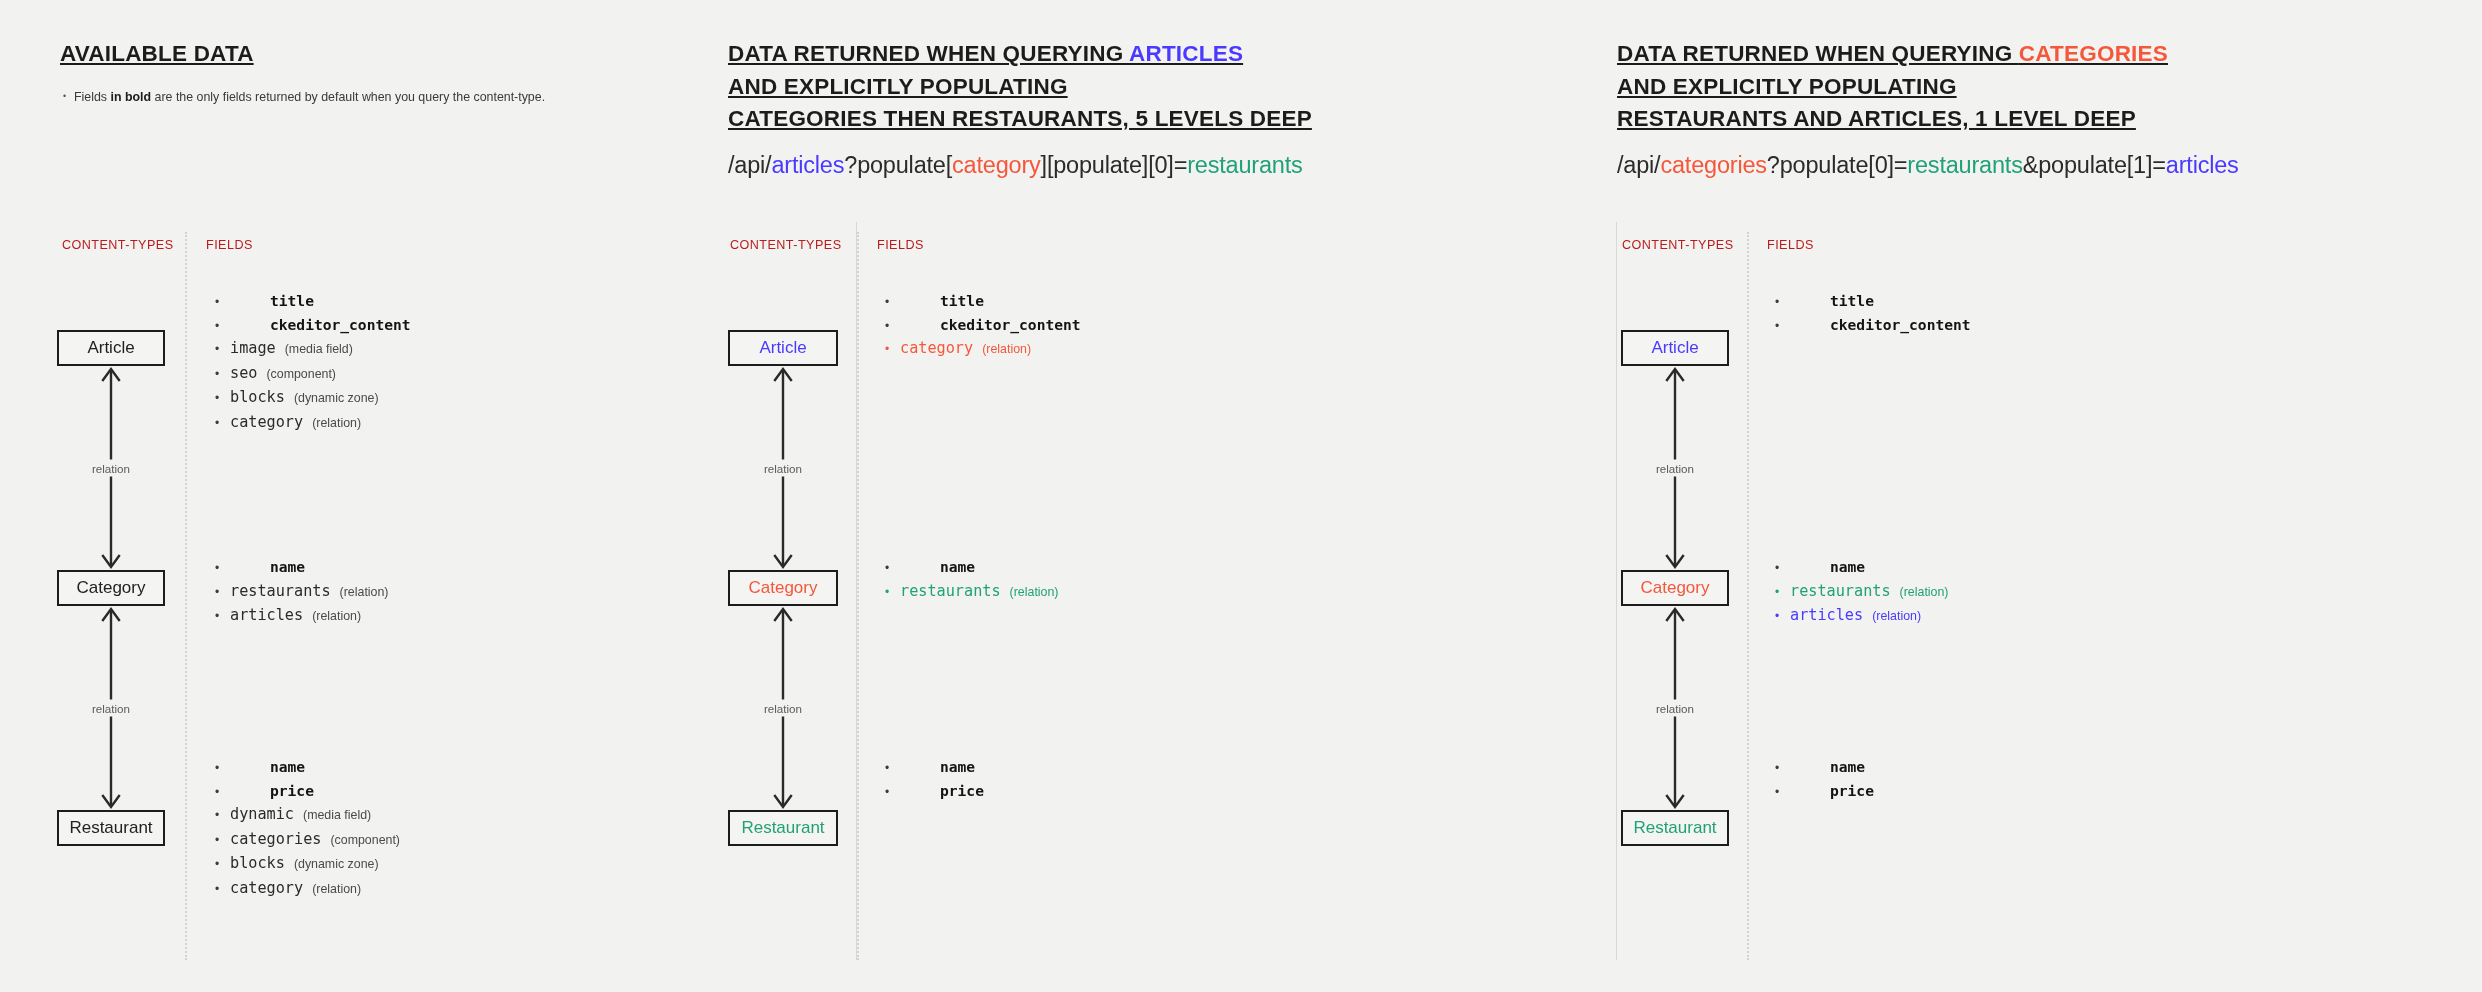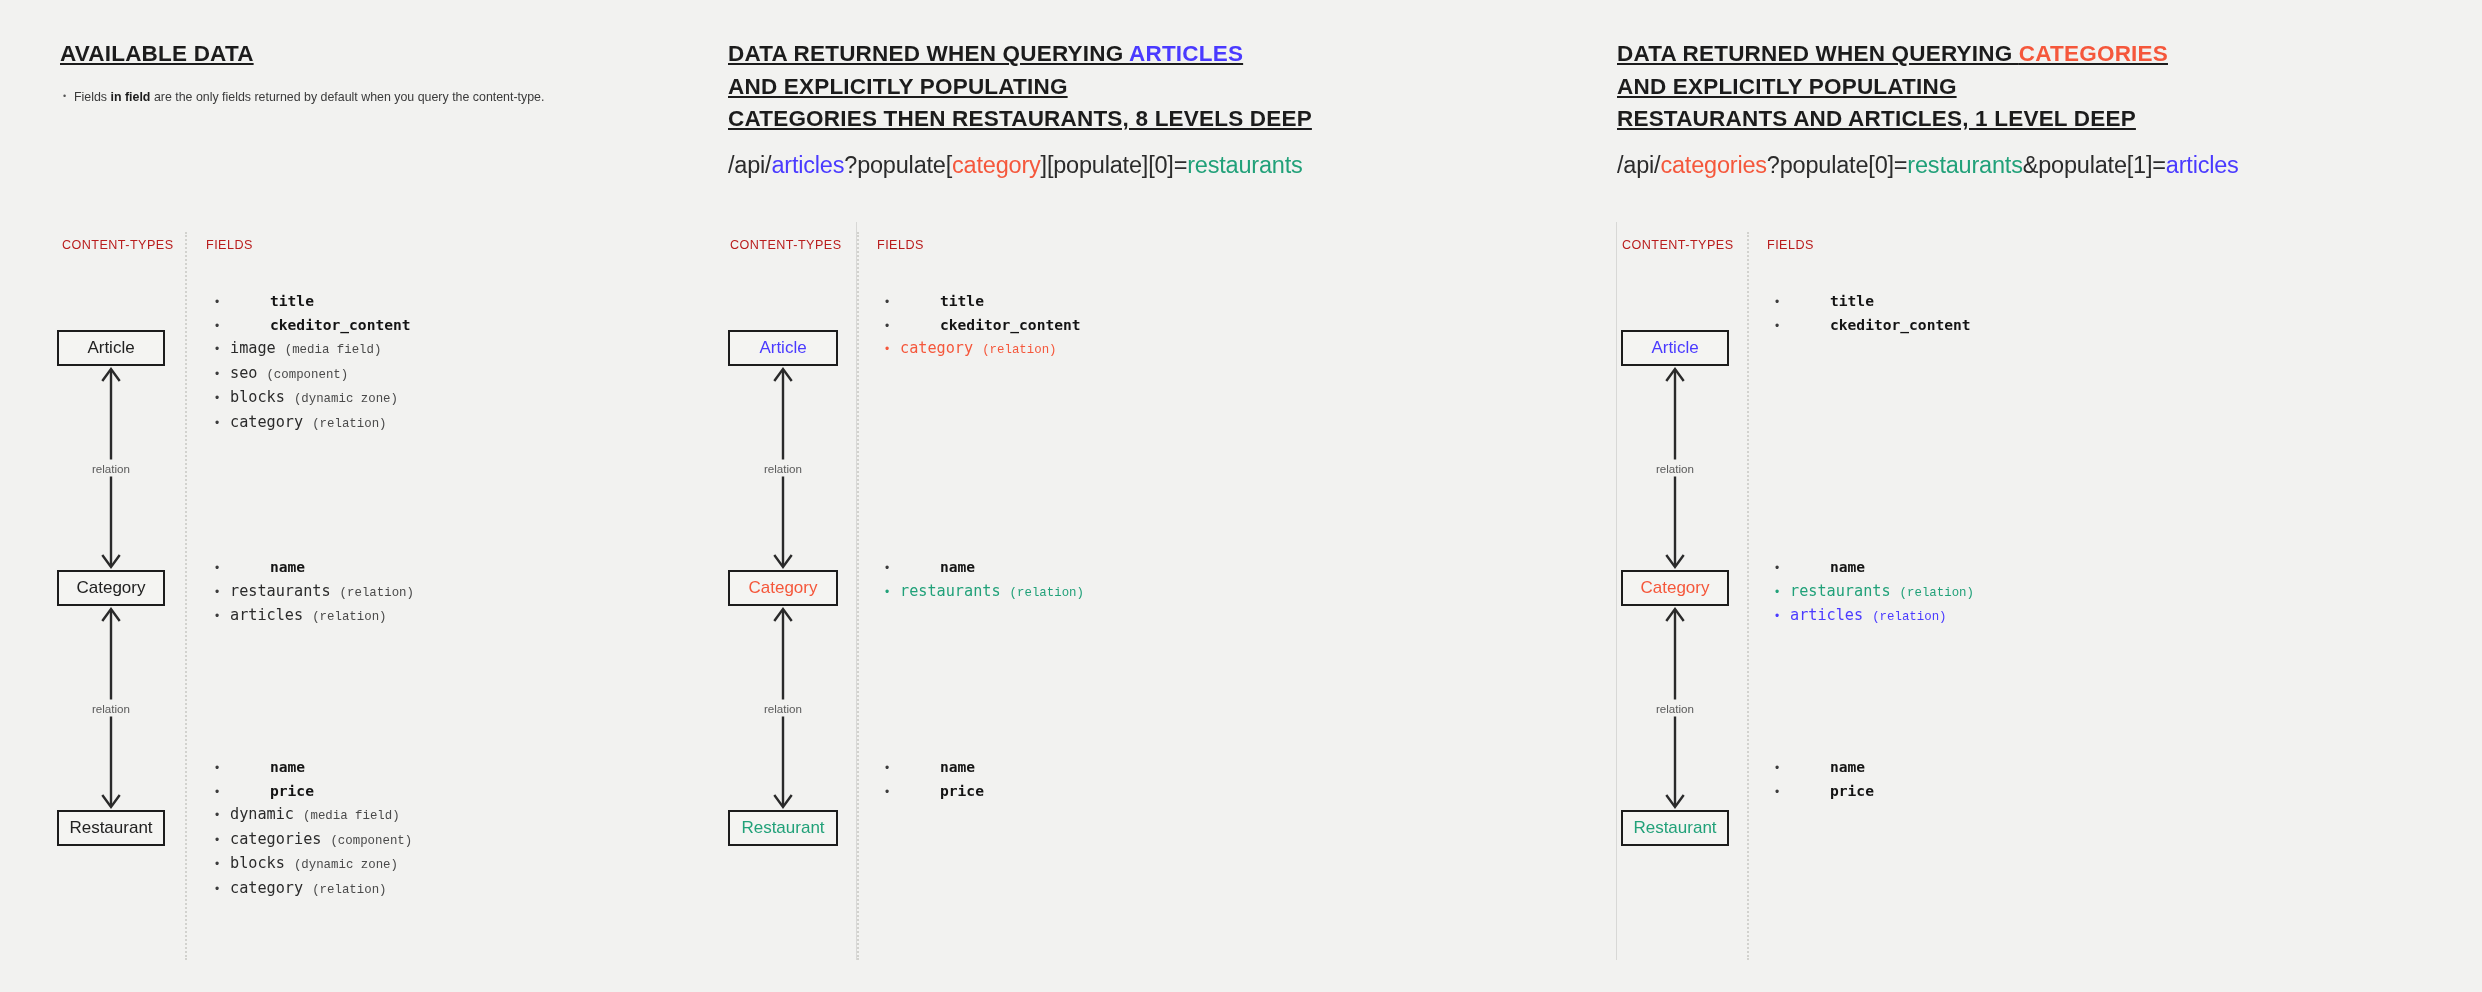--- a/index.html
+++ b/index.html
@@ -47,36 +47,36 @@
   
   .arrowwrap{position:absolute;}
   .relation-label{position:absolute;font-size:11.6px;color:#5a5a5a;background:#f2f2f0;padding:2px 5px;white-space:nowrap;transform:translate(-50%,-50%);}
 
   
   .fieldlist{position:absolute;}
   .frow{display:flex;align-items:baseline;margin-bottom:6.5px;white-space:nowrap;}
   .fbullet{display:inline-block;width:15px;font-size:12px;line-height:1;color:#3b3b3b;}
   .fname{font-family:"DejaVu Sans Mono", monospace;font-size:15.2px;color:#2b2b2b;}
   .fname.bold{font-weight:bold;color:#141414;font-size:14.6px;margin-left:40px;}
-  .ftype{font-family:Liberation Mono, monospace;font-size:12.4px;color:#4a4a4a;margin-left:9px;}
+  .ftype{font-family:Liberation Sans, sans-serif;font-size:12.4px;color:#4a4a4a;margin-left:9px;}
   .frow.c-blue .fbullet,.frow.c-blue .fname,.frow.c-blue .ftype{color:#4a3aff;}
   .frow.c-red .fbullet,.frow.c-red .fname,.frow.c-red .ftype{color:#f5573b;}
   .frow.c-green .fbullet,.frow.c-green .fname,.frow.c-green .ftype{color:#21a179;}
 </style>
 </head>
 <body>
 
 <div class="panel-sep" id="sep-1"></div>
 <div class="panel-sep" id="sep-2"></div>
 
 <div id="panels-root">
     <div class="heading heading-line" style="left: 60px; top: 38px;"><span>AVAILABLE DATA</span></div>
     <div class="bullets" style="left: 60px;">
       <ul>
-        <li><span>Fields </span><b>in field</b><span> are the only fields returned by default when you query the content-type.</span></li>
+        <li><span>Fields </span><b>in bold</b><span> are the only fields returned by default when you query the content-type.</span></li>
       </ul>
     </div>
     <div class="collabel" style="left: 62px; top: 238px;">CONTENT-TYPES</div>
     <div class="collabel" style="left: 206px; top: 238px;">FIELDS</div>
     <div class="dotted-sep" style="left: 185px;"></div>
     <div class="arrowwrap" style="left: 91px; top: 366px; width: 40px; height: 204px;"><svg width="40" height="204" viewBox="0 0 40 204">
         <line x1="20" y1="4" x2="20" y2="200" stroke="#2a2a2a" stroke-width="2.4"></line>
         <polyline points="12,14 20,3 28,14" fill="none" stroke="#2a2a2a" stroke-width="2.4" stroke-linecap="square"></polyline>
         <polyline points="12,190 20,201 28,190" fill="none" stroke="#2a2a2a" stroke-width="2.4" stroke-linecap="square"></polyline>
       </svg></div>
@@ -167,21 +167,21 @@
         <span class="ftype">(dynamic zone)</span>
       </div>
       <div class="frow">
         <span class="fbullet">•</span>
         <span class="fname">category</span>
         <span class="ftype">(relation)</span>
       </div>
     </div>
     <div class="heading heading-line" style="left: 728px; top: 38px;"><span>DATA RETURNED WHEN QUERYING </span><span style="color: rgb(74, 58, 255);">ARTICLES</span></div>
     <div class="heading heading-line" style="left: 728px; top: 70.5px;"><span>AND EXPLICITLY POPULATING</span></div>
-    <div class="heading heading-line" style="left: 728px; top: 103px;"><span>CATEGORIES THEN RESTAURANTS, 8 LEVELS DEEP</span></div>
+    <div class="heading heading-line" style="left: 728px; top: 103px;"><span>CATEGORIES THEN RESTAURANTS, 5 LEVELS DEEP</span></div>
     <div class="apiurl" style="left: 728px; top: 152px;"><span>/api/</span><span style="color: rgb(74, 58, 255);">articles</span><span>?populate[</span><span style="color: rgb(245, 87, 59);">category</span><span>][populate][0]=</span><span style="color: rgb(33, 161, 121);">restaurants</span></div>
     <div class="collabel" style="left: 730px; top: 238px;">CONTENT-TYPES</div>
     <div class="collabel" style="left: 877px; top: 238px;">FIELDS</div>
     <div class="dotted-sep" style="left: 857px;"></div>
     <div class="arrowwrap" style="left: 763px; top: 366px; width: 40px; height: 204px;"><svg width="40" height="204" viewBox="0 0 40 204">
         <line x1="20" y1="4" x2="20" y2="200" stroke="#2a2a2a" stroke-width="2.4"></line>
         <polyline points="12,14 20,3 28,14" fill="none" stroke="#2a2a2a" stroke-width="2.4" stroke-linecap="square"></polyline>
         <polyline points="12,190 20,201 28,190" fill="none" stroke="#2a2a2a" stroke-width="2.4" stroke-linecap="square"></polyline>
       </svg></div>
     <div class="relation-label" style="left: 783px; top: 468px;">relation</div>

